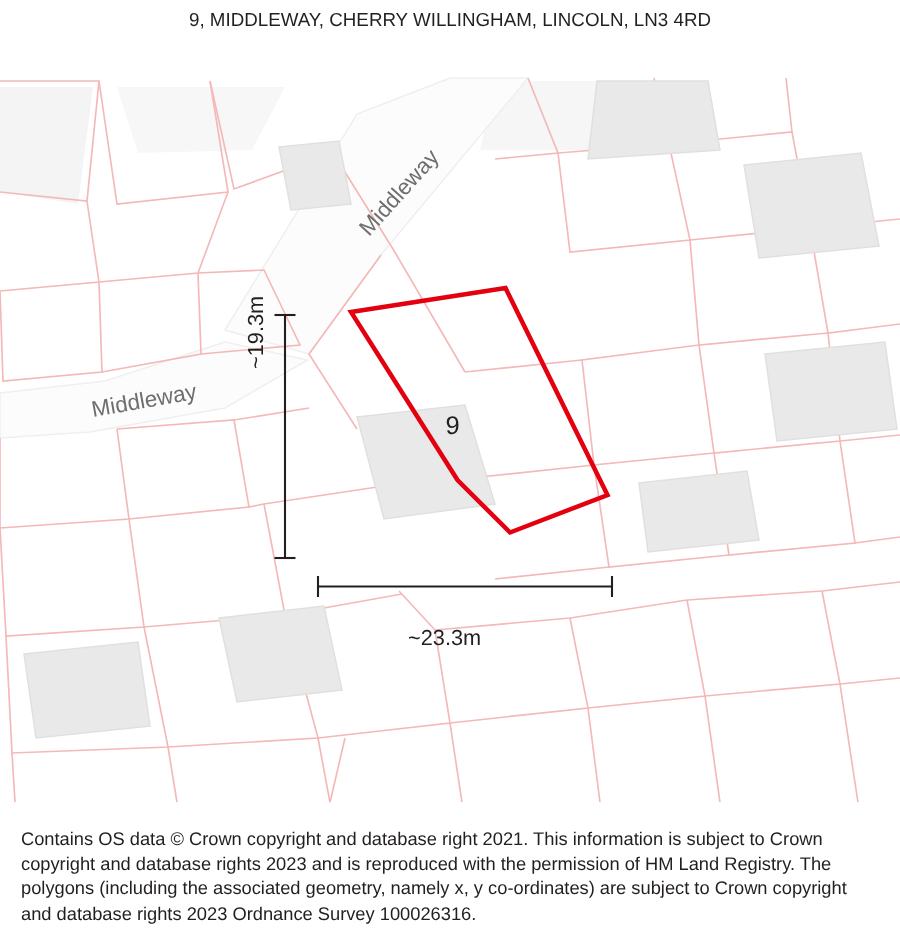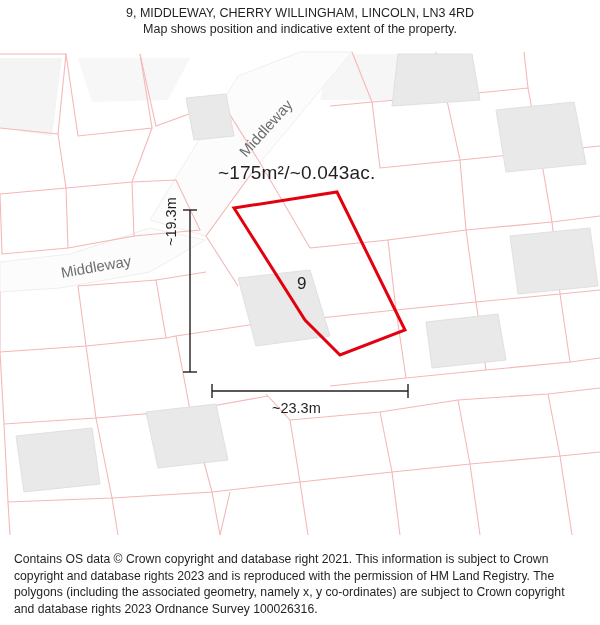--- a/index.html
+++ b/index.html
@@ -64,21 +64,21 @@
   .plot-number {
     position: absolute;
     left: 297px;
     top: 234px;
     font-size: 17px;
     color: #231f20;
   }
   .dim-h {
     position: absolute;
     left: 272px;
-    top: 360px;
+    top: 378px;
     font-size: 14.5px;
     color: #231f20;
     text-align: right;
   }
   .dim-v {
     position: absolute;
     left: 163px;
     top: 206px;
     font-size: 14.5px;
     color: #231f20;
@@ -108,21 +108,20 @@
     color: #231f20;
   }
 </style>
 </head>
 <body>
 
 <div class="page">
 
   <div class="header">
     <div class="header-title">9, MIDDLEWAY, CHERRY WILLINGHAM, LINCOLN, LN3 4RD</div>
-    <div class="header-sub">Map shows position and indicative extent of the property.</div>
   </div>
 
   <div class="map">
     <svg width="600" height="495" viewBox="0 0 600 495" xmlns="http://www.w3.org/2000/svg">
 
       <rect x="0" y="0" width="600" height="495" fill="#ffffff"></rect>
 
       <g>
         <polygon points="0,18 62,18 52,96 0,88" fill="#f4f4f4"></polygon>
         <polygon points="78,18 190,18 168,60 92,62" fill="#f7f7f7"></polygon>
@@ -208,21 +207,20 @@
 
         <line x1="212" y1="351" x2="408" y2="351"></line>
         <line x1="212" y1="344" x2="212" y2="358"></line>
         <line x1="408" y1="344" x2="408" y2="358"></line>
       </g>
 
       <text class="road-label" x="246" y="118" transform="rotate(-48 246 118)" fill="#6e6e6e" font-size="15" font-family="Liberation Sans, sans-serif">Middleway</text>
       <text class="road-label" x="62" y="238" transform="rotate(-10 62 238)" fill="#6e6e6e" font-size="15" font-family="Liberation Sans, sans-serif">Middleway</text>
     </svg>
 
-    <div class="area-label">~175m²/~0.043ac.</div>
     <div class="plot-number">9</div>
     <div class="dim-h">~23.3m</div>
     <div class="dim-v">~19.3m</div>
   </div>
 
   <div class="footer">
     <p>Contains OS data © Crown copyright and database right 2021. This information is subject to Crown copyright and database rights 2023 and is reproduced with the permission of HM Land Registry. The polygons (including the associated geometry, namely x, y co-ordinates) are subject to Crown copyright and database rights 2023 Ordnance Survey 100026316.</p>
   </div>
 
 </div>

